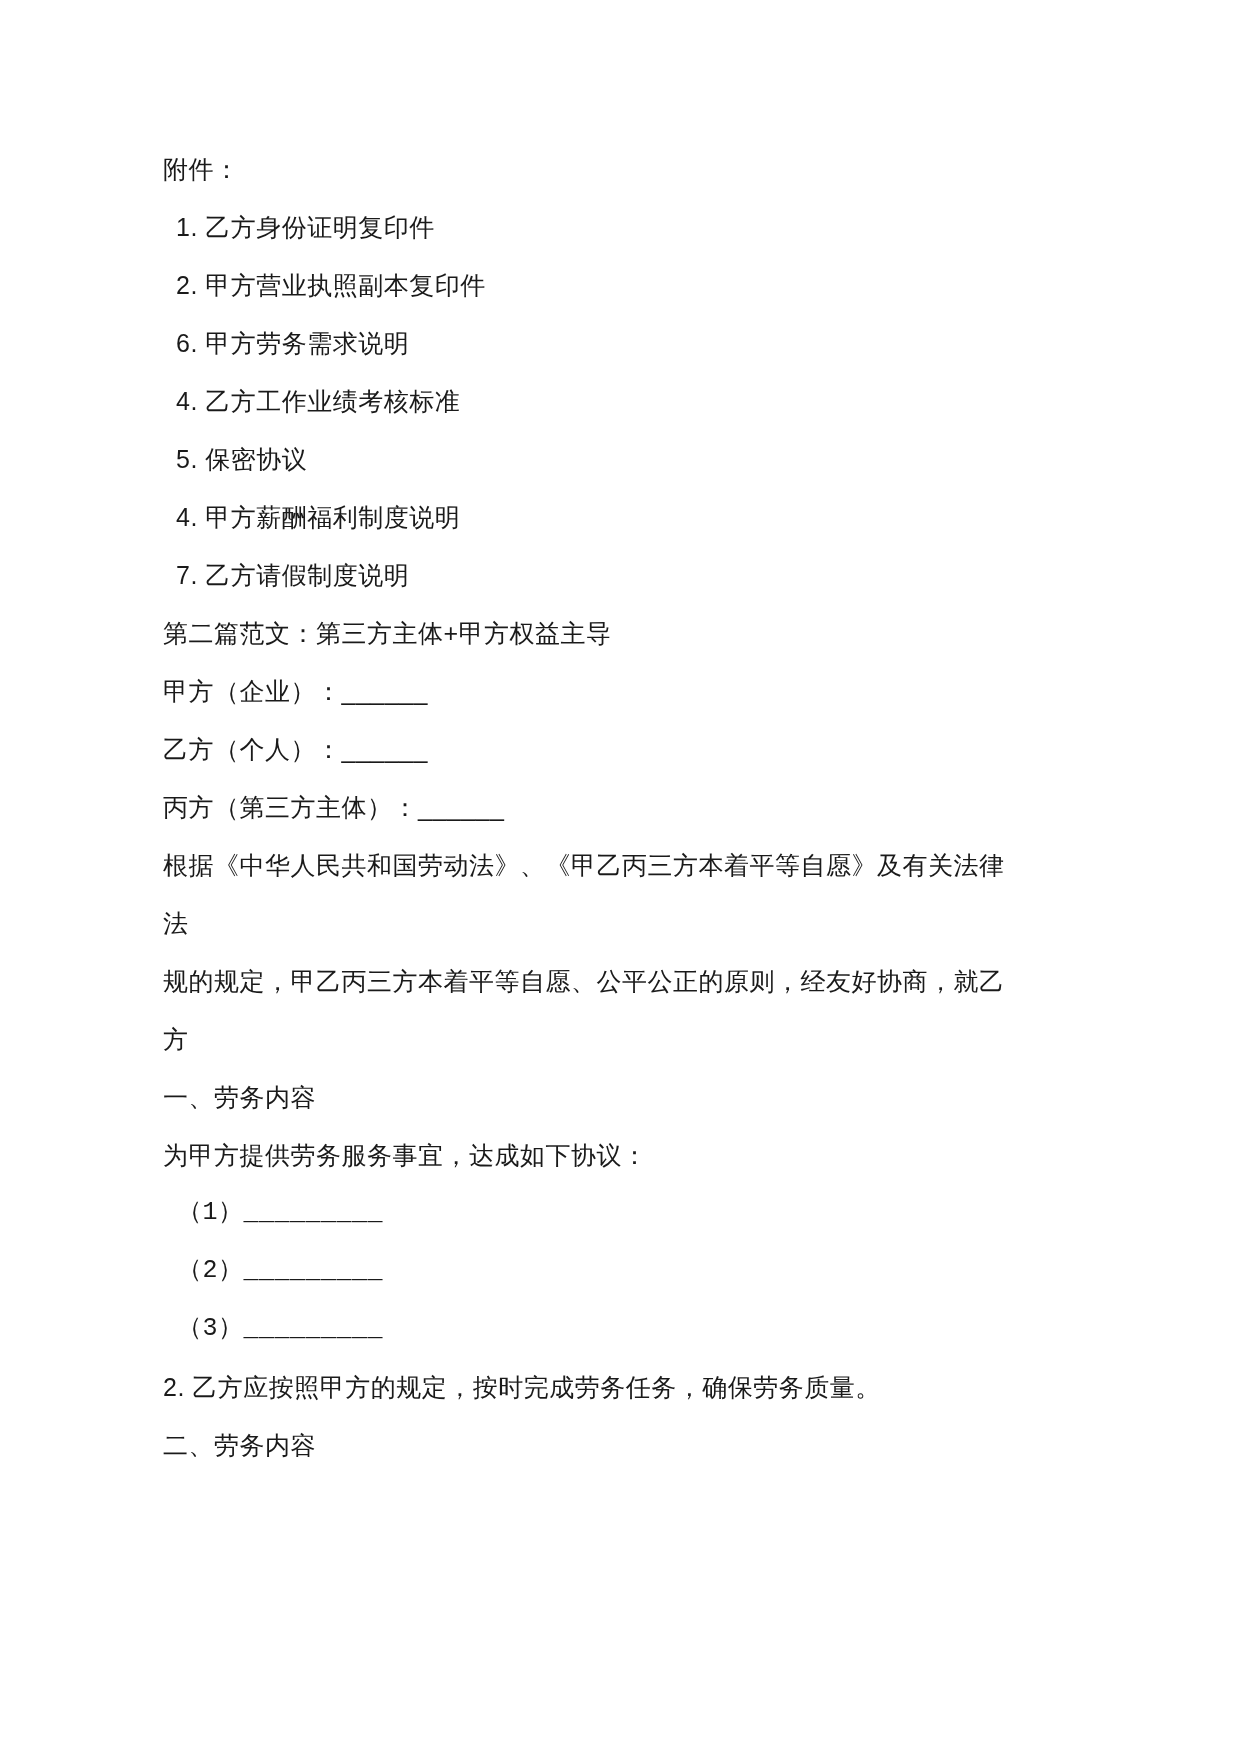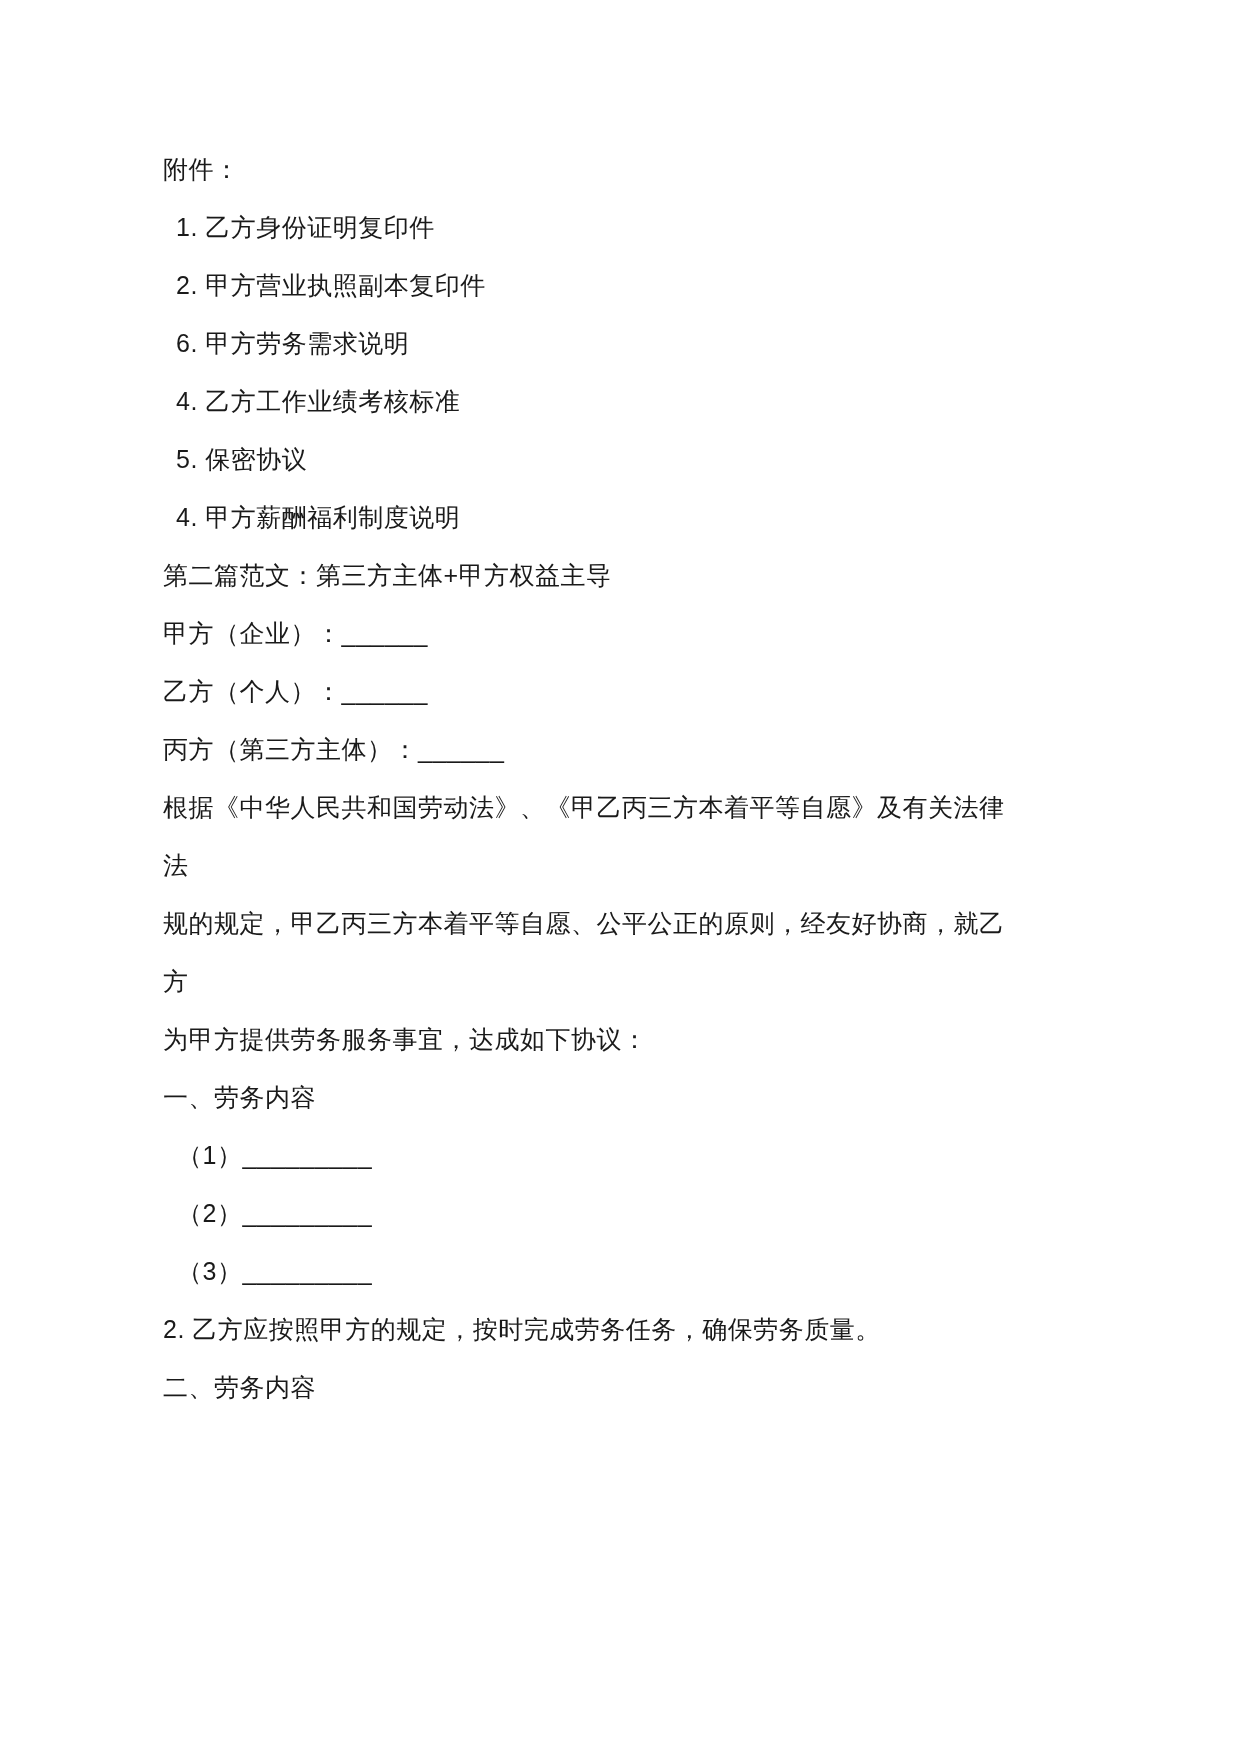--- a/index.html
+++ b/index.html
@@ -34,48 +34,50 @@
   }
   .line.wrap {
     line-height: 58px;
   }
   .line.item {
     padding-left: 0;
     margin-left: 13px;
   }
   .line.sub {
     padding-left: 14px;
+    font-family: Liberation Mono, monospace;
   }
 </style>
 </head>
 <body>
 
 <div class="page">
   <div class="doc-body">
 
     <div class="line">附件：</div>
 
     <div class="line item">1. 乙方身份证明复印件</div>
     <div class="line item">2. 甲方营业执照副本复印件</div>
     <div class="line item">6. 甲方劳务需求说明</div>
     <div class="line item">4. 乙方工作业绩考核标准</div>
     <div class="line item">5. 保密协议</div>
     <div class="line item">4. 甲方薪酬福利制度说明</div>
+    <div class="line item">7. 乙方请假制度说明</div>
 
     <div class="line">第二篇范文：第三方主体+甲方权益主导</div>
 
     <div class="line">甲方（企业）：______</div>
     <div class="line">乙方（个人）：______</div>
     <div class="line">丙方（第三方主体）：______</div>
 
     <div class="line wrap">根据《中华人民共和国劳动法》、《甲乙丙三方本着平等自愿》及有关法律法</div>
     <div class="line wrap">规的规定，甲乙丙三方本着平等自愿、公平公正的原则，经友好协商，就乙方</div>
+    <div class="line">一、劳务内容</div>
+
     <div class="line wrap">为甲方提供劳务服务事宜，达成如下协议：</div>
-
-    <div class="line">一、劳务内容</div>
 
     <div class="line sub">（1）_________</div>
     <div class="line sub">（2）_________</div>
     <div class="line sub">（3）_________</div>
     <div class="line">2. 乙方应按照甲方的规定，按时完成劳务任务，确保劳务质量。</div>
 
     <div class="line">二、劳务内容</div>
 
   </div>
 </div>

